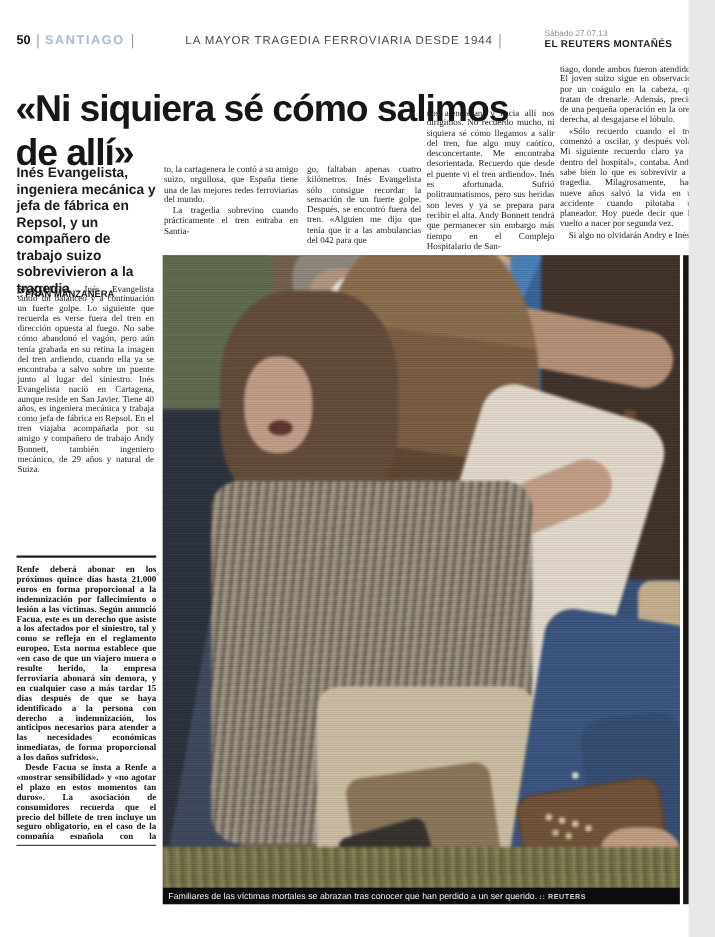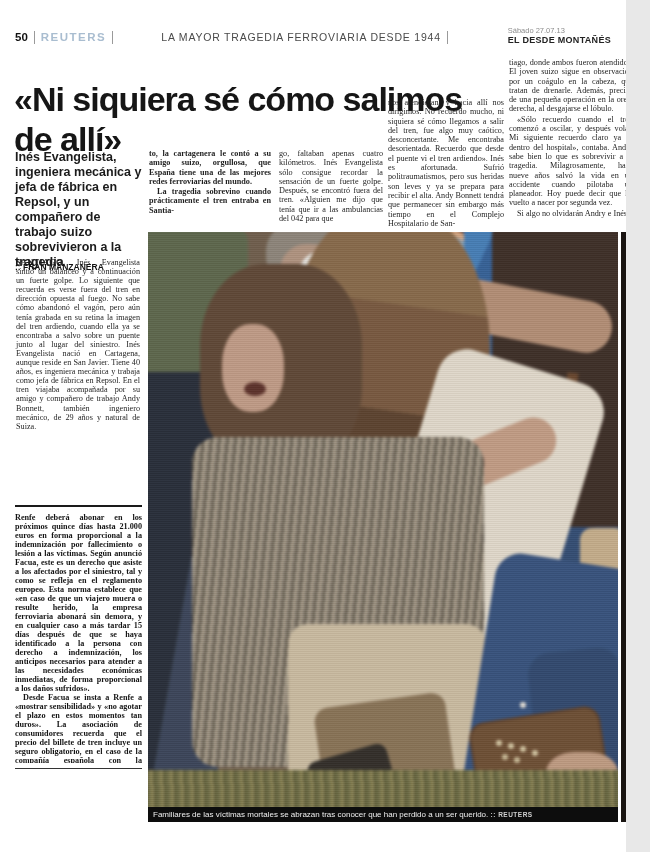--- a/index.html
+++ b/index.html
@@ -24,21 +24,21 @@
               font-size:12.5px;line-height:15px;color:#1b1b1b;}
   .byline{position:absolute;left:15px;top:248px;width:128px;
           font-family:"Liberation Sans", sans-serif;font-weight:bold;font-size:8.5px;color:#111;margin-top:14px;}
   
   .bodycol{position:absolute;font-size:8.2px;line-height:9.3px;text-align:justify;
            color:#1f1f1f;overflow:hidden;}
   .bodycol p{margin:1px;}
   .bodycol p + p{text-indent:8px;}
   .leadin{font-weight:bold;letter-spacing:.4px;}
   #col1{left:15px;top:257px;width:126px;height:246px;line-height:9.1px;}
-  #col2{left:148px;top:148px;width:124px;height:80px;font-weight:bold;}
+  #col2{left:148px;top:148px;width:124px;height:80px;}
   #col3{left:278px;top:148px;width:106px;height:80px;}
   #col4{left:387px;top:97px;width:118px;height:132px;}
   #col5{left:508px;top:57px;width:126px;height:172px;}
   
   .sidebar{position:absolute;left:15px;top:505px;width:127px;}
   .sidebar .toprule{height:2px;background:#1a1a1a;margin-bottom:6px;}
   .sidebar h2{margin:0 0 7px 0;font-family:"Liberation Sans", sans-serif;font-weight:normal;
               font-size:14.5px;line-height:16.5px;color:#2e2e2e;letter-spacing:-.2px;}
   .sidebar .sbody{font-size:8.2px;line-height:9px;text-align:justify;color:#151515;
                   font-weight:bold;height:250px;overflow:hidden;}
@@ -63,28 +63,28 @@
              background:linear-gradient(180deg,#35494c 0 70%,#2c3d40 70%);}
 </style>
 </head>
 <body>
 
 <div class="page">
 
   <div class="pageheader">
     <span class="pagenum">50</span>
     <span class="sep"></span>
-    <span class="section">REUTERS</span>
+    <span class="section">SANTIAGO</span>
     <span class="sep"></span>
     <span class="kicker">LA MAYOR TRAGEDIA FERROVIARIA DESDE 1944</span>
     <span class="sep"></span>
   </div>
   <div class="mast">
     <span class="date">Sábado 27.07.13</span>
-    <span class="name">EL DESDE MONTAÑÉS</span>
+    <span class="name">EL REUTERS MONTAÑÉS</span>
   </div>
 
   <h1 class="headline">«Ni siquiera sé cómo salimos de allí»</h1>
   <div class="standfirst">Inés Evangelista, ingeniera mecánica y jefa de fábrica en Repsol, y un compañero de trabajo suizo sobrevivieron a la tragedia</div>
   <div class="byline">:: FRAN MANZANERA</div>
 
   <div class="bodycol" id="col1">
     <p><span class="leadin">SANTIAGO.</span> <span>Inés Evangelista sintió un balanceo y a continuación un fuerte golpe. Lo siguiente que recuerda es verse fuera del tren en dirección opuesta al fuego. No sabe cómo abandonó el vagón, pero aún tenía grabada en su retina la imagen del tren ardiendo, cuando ella ya se encontraba a salvo sobre un puente junto al lugar del siniestro. Inés Evangelista nació en Cartagena, aunque reside en San Javier. Tiene 40 años, es ingeniera mecánica y trabaja como jefa de fábrica en Repsol. En el tren viajaba acompañada por su amigo y compañero de trabajo Andy Bonnett, también ingeniero mecánico, de 29 años y natural de Suiza.</span></p>
   </div>
   <div class="bodycol" id="col2">

